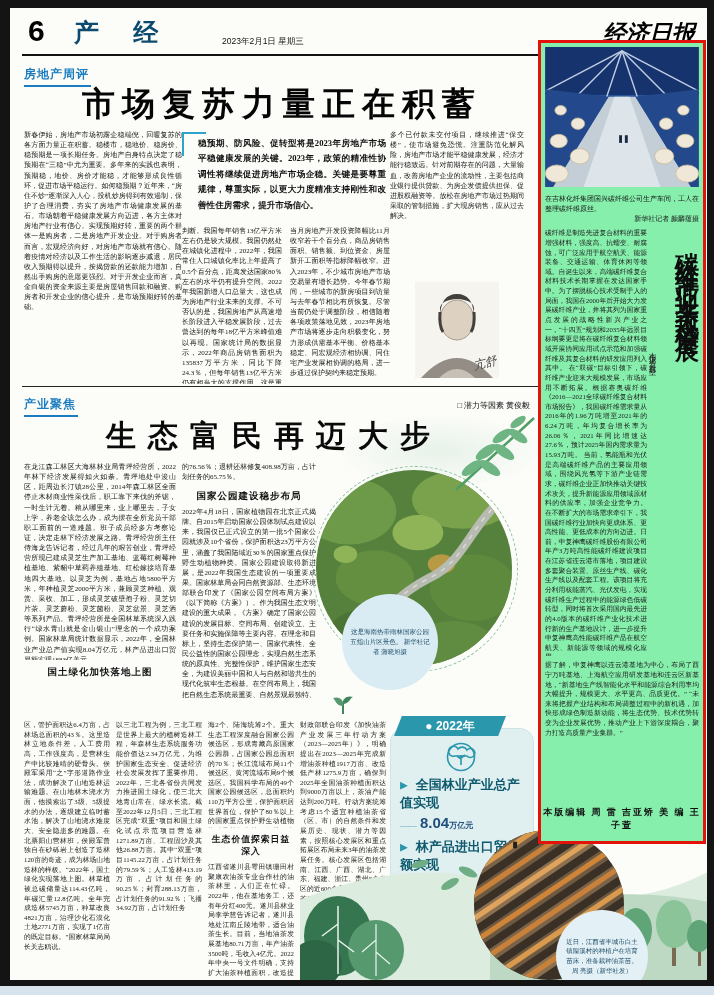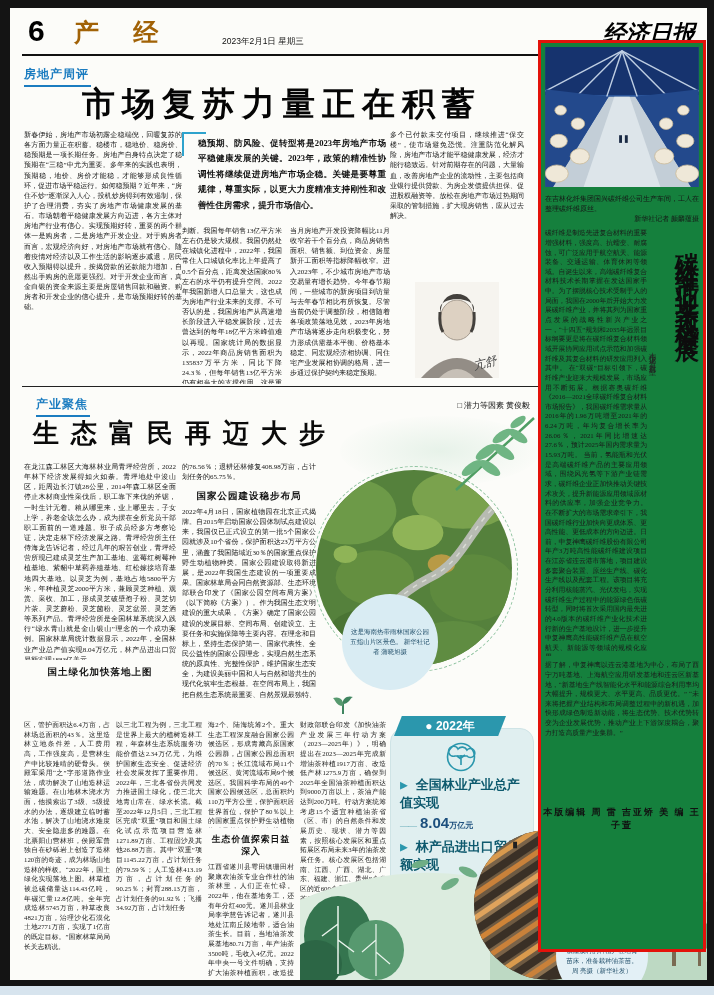--- a/index.html
+++ b/index.html
@@ -28,21 +28,21 @@
   .vtitle{writing-mode:vertical-rl;font-weight:bold;font-size:24px;letter-spacing:8px;color:#0d0d0d;line-height:1.05;}
   .vby{writing-mode:vertical-rl;font-size:7.5px;color:#222;letter-spacing:2px;}
 </style>
 </head>
 <body>
 
 <div id="frame">
   <div id="page">
 
     <div class="abs sans" style="left:18px;top:6px;font-size:30px;font-weight:bold;color:#000;">6</div>
-    <div class="abs serif" style="left:64px;top:8px;font-size:25px;font-weight:bold;letter-spacing:14px;color:#a16207;">产 经</div>
+    <div class="abs serif" style="left:64px;top:8px;font-size:25px;font-weight:bold;letter-spacing:14px;color:#0c4a6e;">产 经</div>
     <div class="abs sans" style="left:212px;top:28px;font-size:8.5px;color:#111;">2023年2月1日 星期三</div>
     <div class="abs serif" style="left:545px;top:10px;width:140px;text-align:right;font-size:23px;font-weight:bold;font-style:italic;color:#000;">经济日报</div>
     <div class="abs" style="left:12px;top:46px;width:678px;height:2px;background:#111;"></div>
 
     <div class="abs" style="left:14px;top:56px;">
       <span class="seclabel">房地产周评</span>
     </div>
     <div class="abs serif" style="left:14px;top:74px;width:516px;text-align:center;font-size:33px;font-weight:900;letter-spacing:7px;color:#050505;">市场复苏力量正在积蓄</div>
 
     <div class="abs colflex" style="left:14px;top:122px;width:516px;height:252px;">
@@ -68,27 +68,27 @@
             <path d="M25,34 Q26,12 42,12 Q58,12 59,34 L59,26 Q58,18 42,17 Q26,18 25,26 Z" fill="#43403c"></path>
             <path d="M25,30 Q24,44 28,50 M59,30 Q60,44 56,50" stroke="#43403c" stroke-width="3" fill="none"></path>
           </svg>
           <div class="abs serif" style="right:2px;bottom:6px;font-size:12px;font-style:italic;color:#4a4a4a;transform:rotate(-14deg);">亢舒</div>
         </div>
       </div>
     </div>
 
     <div class="abs" style="left:12px;top:378px;width:520px;height:1px;background:#222;"></div>
 
-    <div class="abs" style="left:26px;top:386px;">
+    <div class="abs" style="left:14px;top:386px;">
       <span class="seclabel">产业聚焦</span>
     </div>
     <div class="abs serif" style="left:360px;top:392px;width:160px;text-align:right;font-size:8px;color:#111;">□ 潜力等因素 黄俊毅</div>
 
     <div class="abs" style="left:330px;top:408px;width:200px;height:70px;border-radius:50%;background:radial-gradient(#e7f2e9,#fcfcf9 75%);"></div>
-    <div class="abs serif" style="left:23px;top:408px;width:500px;font-size:26px;font-weight:bold;letter-spacing:12px;color:#0a0a0a;">生态富民再迈大步</div>
+    <div class="abs serif" style="left:14px;top:408px;width:500px;text-align:center;font-size:30px;font-weight:bold;letter-spacing:12px;color:#0a0a0a;">生态富民再迈大步</div>
 
     <div class="abs" style="left:14px;top:454px;width:152px;height:252px;">
       <div class="body7" style="height:198px;">在龙江森工林区大海林林业局青坪经营所，2022年林下经济发展得如火如荼。青坪地处中浚山区，距周边长汀镇28公里，2014年森工林区全面停止木材商业性采伐后，职工靠下来伐的斧锯，一时生计无着。粮从哪里来，业上哪里去，子女上学，养老金该怎么办，成为摆在全所党员干部职工面前的一道难题。班子成员经多方考察论证，决定走林下经济发展之路。青坪经营所主任侍海龙告诉记者，经过几年的艰苦创业，青坪经营所现已建成灵芝生产加工基地、蓝莓红树莓种植基地、紫貂中草药养殖基地、红松嫁接培育基地四大基地。以灵芝为例，基地占地5800平方米，年种植灵芝2000平方米，兼顾灵芝种植、观赏、采收、加工，形成灵芝破壁孢子粉、灵芝切片茶、灵芝蘑粉、灵芝菌粉、灵芝盆景、灵芝酒等系列产品。青坪经营所是全国林草系统深入践行“绿水青山就是金山银山”理念的一个成功案例。国家林草局统计数据显示，2022年，全国林业产业总产值实现8.04万亿元，林产品进出口贸易额实现1883亿美元。</div>
       <div class="subhead">国土绿化加快落地上图</div>
     </div>
     <div class="abs" style="left:172px;top:454px;width:134px;height:252px;">
       <div class="body7" style="height:22px;">的76.56％；退耕还林修复408.98万亩，占计划任务的65.75％。</div>
       <div class="subhead">国家公园建设稳步布局</div>
       <div class="body7" style="height:194px;">2022年4月18日，国家植物园在北京正式揭牌。自2015年启动国家公园体制试点建设以来，我国仅已正式设立的第一批5个国家公园就涉及10个省份，保护面积达23万平方公里，涵盖了我国陆域近30％的国家重点保护野生动植物种类。国家公园建设取得新进展，是2022年我国生态建设的一项重要成果。国家林草局会同自然资源部、生态环境部联合印发了《国家公园空间布局方案》（以下简称《方案》）。作为我国生态文明建设的重大成果，《方案》确定了国家公园建设的发展目标、空间布局、创建设立、主要任务和实施保障等主要内容。在理念和目标上，坚持生态保护第一、国家代表性、全民公益性的国家公园理念，实现自然生态系统的原真性、完整性保护，维护国家生态安全，为建设美丽中国和人与自然和谐共生的现代化筑牢生态根基。在空间布局上，我国把自然生态系统最重要、自然景观最独特、自然遗产最精华、生物多样性最富集的区域纳入国家公园体系，遴选出49个国家公园候选区（含正式设立的5个国家公园），其中包括陆域44个、陆海统</div>
     </div>
@@ -225,21 +225,21 @@
           <rect x="-80" y="154" width="400" height="8" fill="#d99a4d"></rect>
           <rect x="-80" y="180" width="400" height="18" fill="#8a7050"></rect>
           <rect x="-80" y="184" width="400" height="8" fill="#c9813a"></rect>
         </g>
         <rect x="60" y="18" width="6" height="10" fill="#202020"></rect>
         <rect x="150" y="8" width="6" height="10" fill="#202020"></rect>
       </g>
     </svg>
     <div class="abs bubble serif" style="left:546px;top:902px;width:92px;height:92px;font-size:6.5px;line-height:1.5;padding:8px;box-sizing:border-box;background:#e3f0f6;">近日，江西省丰城市白土镇隍溪村的种植户在培育苗床，准备栽种油茶苗。 周 亮摄（新华社发）</div>
 
-    <div class="abs" style="left:528px;top:32px;width:168px;height:912px;border:3px solid #e3120b;box-sizing:border-box;padding:4px;background:#15803d;">
+    <div class="abs" style="left:528px;top:32px;width:168px;height:804px;border:3px solid #e3120b;box-sizing:border-box;padding:4px;background:#86efac;">
       <svg width="154" height="140" viewBox="0 0 160 146">
         <rect width="160" height="146" fill="#2a5499"></rect>
         <rect width="160" height="50" fill="#16336e"></rect>
         <g stroke="#dce9f7" stroke-width="1.5" opacity="0.85">
           <line x1="80" y1="4" x2="0" y2="46"></line>
             <line x1="80" y1="4" x2="34" y2="50"></line>
           <line x1="80" y1="4" x2="64" y2="52"></line>
             <line x1="80" y1="4" x2="96" y2="52"></line>
           <line x1="80" y1="4" x2="126" y2="50"></line>
             <line x1="80" y1="4" x2="160" y2="46"></line>

